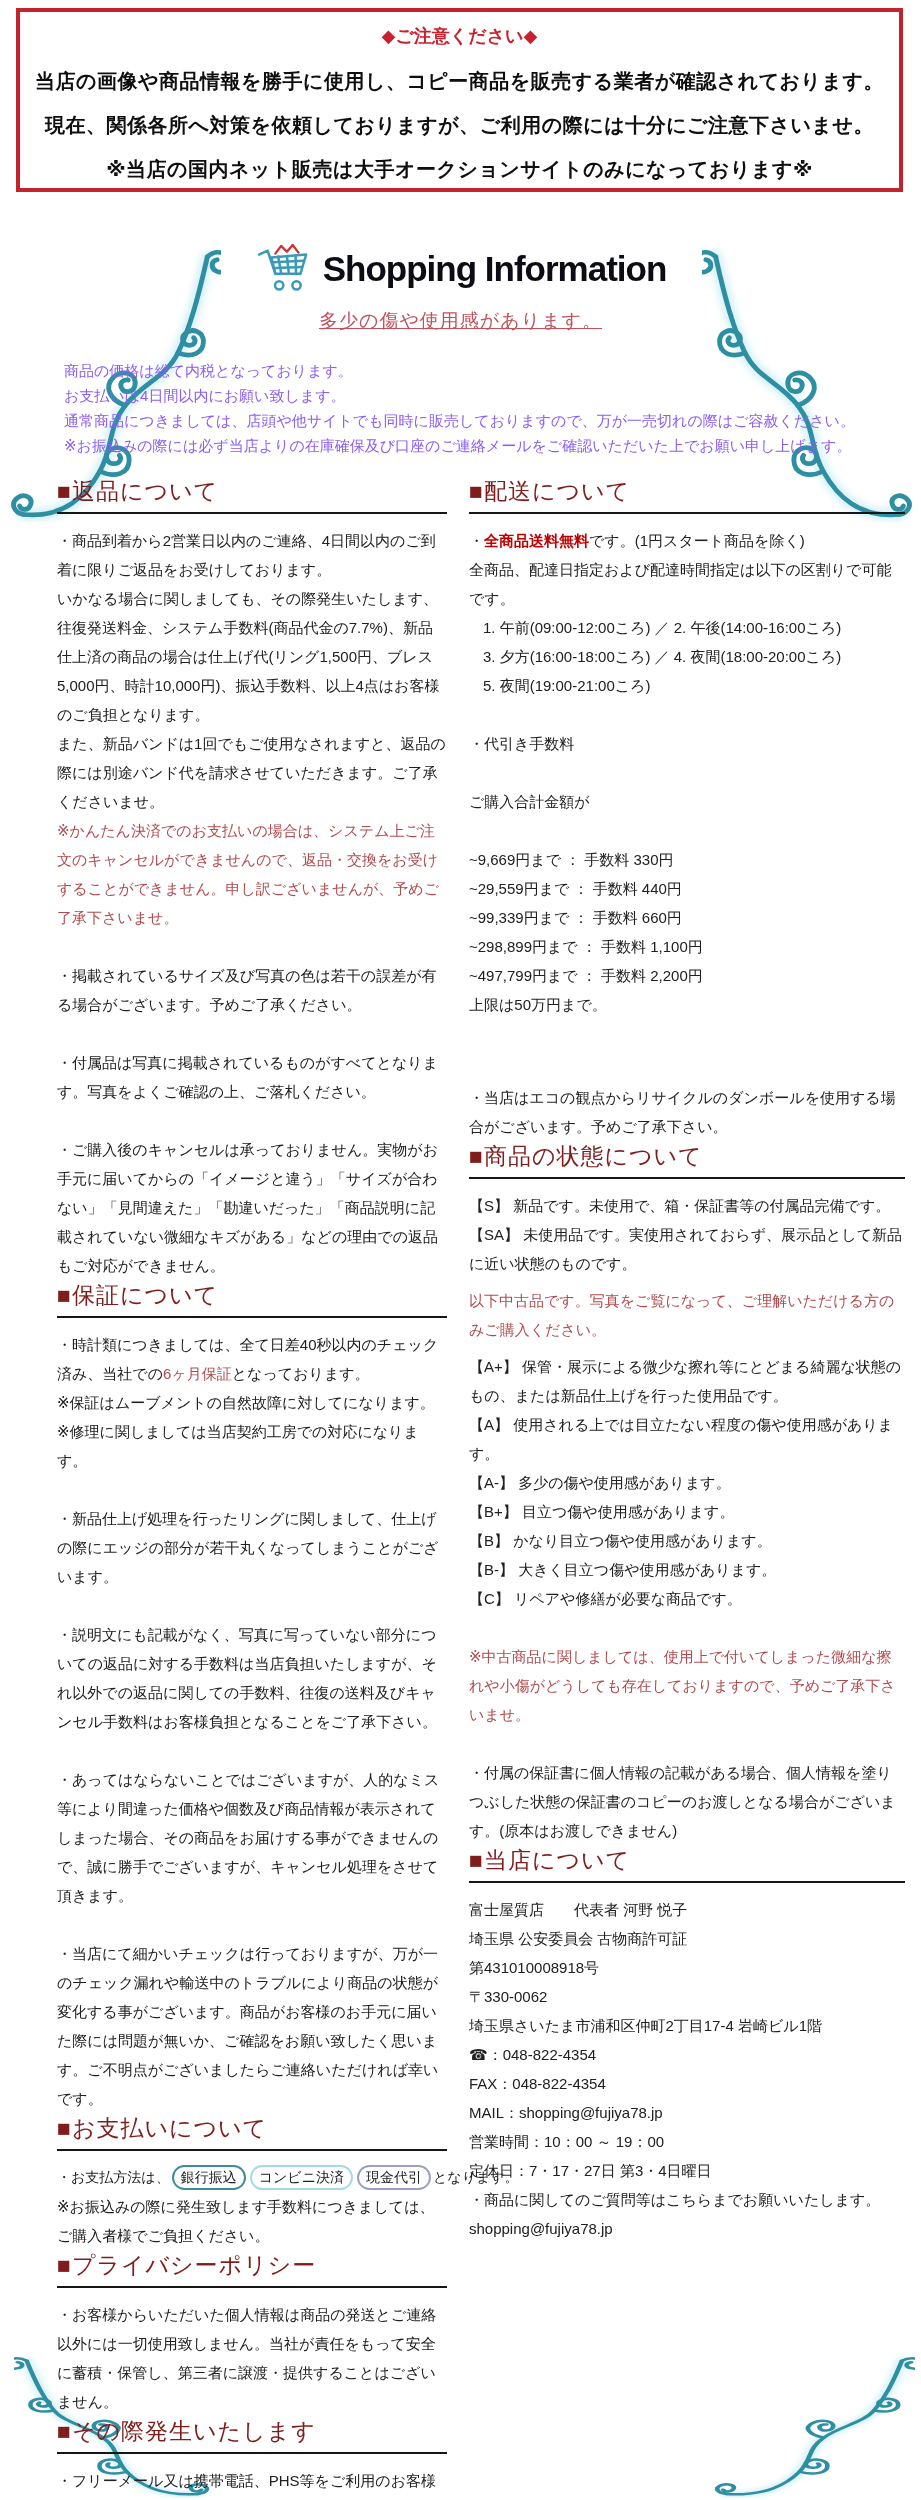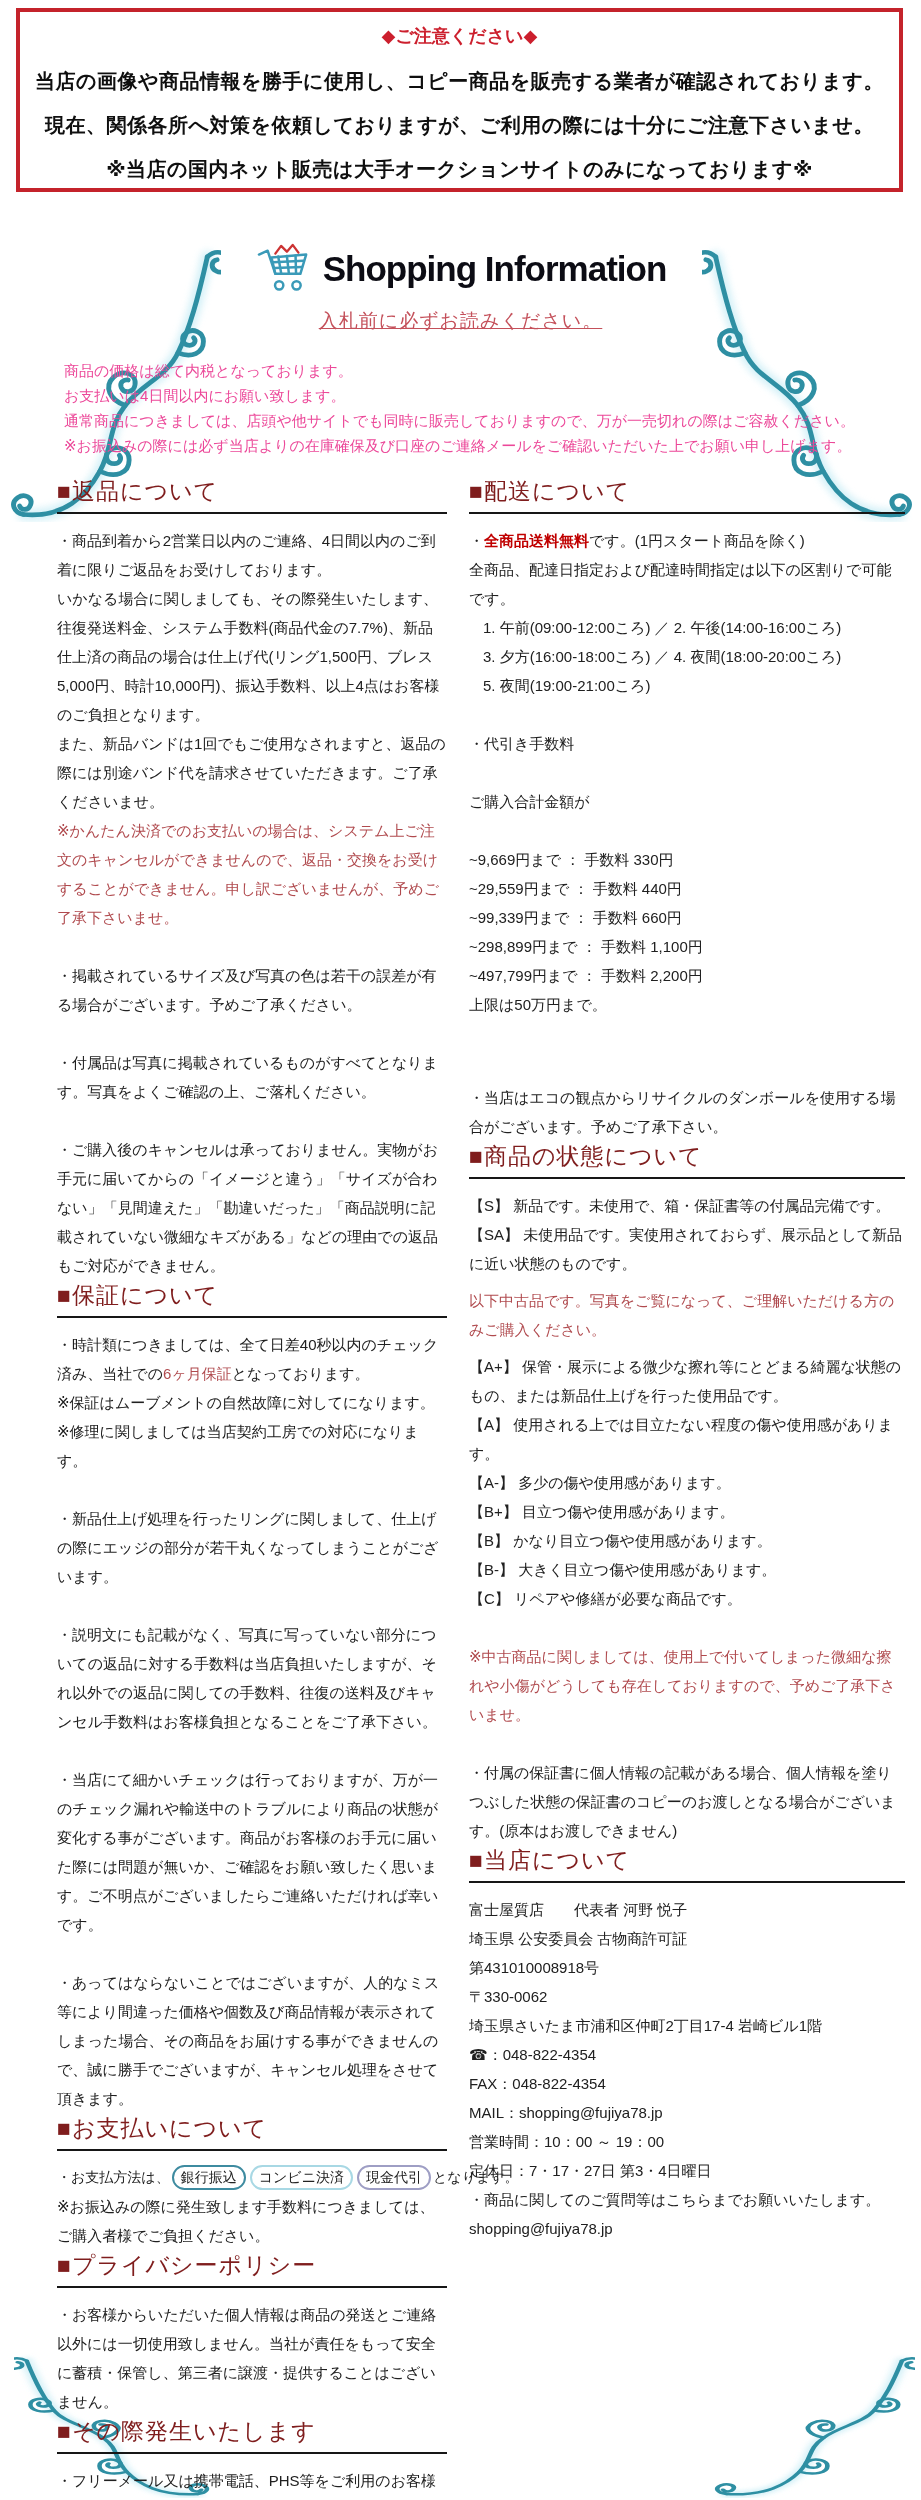--- a/index.html
+++ b/index.html
@@ -18,21 +18,21 @@
   .notice-title{font-size:18px;font-weight:bold;color:#cc1f2d;margin:0 0 20px 0;}
   .notice-line{font-size:20px;font-weight:bold;color:#0f0f0f;margin:8px 0 17px 0;letter-spacing:0.5px;}
   
   .header{position:absolute;left:0;right:0;top:243px;text-align:center;}
   .header-row{display:inline-flex;align-items:center;gap:10px;text-align:center;}
   .site-title{font-size:35px;font-weight:800;color:#0c0c14;letter-spacing:-1px;}
   .header-sub{display:inline-block;font-size:19px;color:#c4505a;margin-top:9px;
     text-decoration:underline;letter-spacing:1px;}
   
   .intro{position:absolute;left:64px;top:358px;width:806px;}
-  .intro p{margin:0;font-size:15px;line-height:25px;color:#ec4899;}
+  .intro p{margin:0;font-size:15px;line-height:25px;color:#8b5cf6;}
   
   .cols{position:absolute;left:57px;top:476px;width:848px;display:flex;gap:22px;}
   .col-left{width:390px;}
   .col-right{width:436px;}
   h2.sec{
     font-size:23px;font-weight:normal;color:#7f1d1d;margin:0 0 12px 0;
     border-bottom:2px solid #161616;padding:0 0 5px 0;letter-spacing:1px;
   }
   .p{margin:0;font-size:15px;line-height:29px;color:#202020;}
   .gap{margin-top:29px;}
@@ -114,21 +114,21 @@
         <path d="M24 14 L27 31 M33 13.5 L35 31 M42 13 L42.5 31.5"></path>
         <path d="M19 20 L50 18.5 M20.5 26 L48.5 25"></path>
         <circle cx="25" cy="44" r="4.3"></circle>
         <circle cx="43" cy="44" r="4.3"></circle>
       </g>
       <path d="M21 11 L27 3 L33 9 L39 2 L45 10" fill="none" stroke="#cc3333" stroke-width="2.4" stroke-linecap="round" stroke-linejoin="round"></path>
     </svg>
     <span class="site-title">Shopping Information</span>
   </div>
   <br>
-  <span class="header-sub">入札前に必ずお読みください。</span>
+  <span class="header-sub">多少の傷や使用感があります。</span>
 </div>
 
 <div class="intro">
   <p>商品の価格は総て内税となっております。</p>
   <p>お支払いは4日間以内にお願い致します。</p>
   <p>通常商品につきましては、店頭や他サイトでも同時に販売しておりますので、万が一売切れの際はご容赦ください。</p>
   <p class="red">※お振込みの際には必ず当店よりの在庫確保及び口座のご連絡メールをご確認いただいた上でお願い申し上げます。</p>
 </div>
 
 <div class="cols">
@@ -146,22 +146,22 @@
       <p class="p gap">・ご購入後のキャンセルは承っておりません。実物がお手元に届いてからの「イメージと違う」「サイズが合わない」「見間違えた」「勘違いだった」「商品説明に記載されていない微細なキズがある」などの理由での返品もご対応ができません。</p>
     </section>
 
     <section>
       <h2 class="sec mt-sm">■保証について</h2>
       <p class="p"><span>・時計類につきましては、全て日差40秒以内のチェック済み、当社での</span><span class="red">6ヶ月保証</span><span>となっております。</span></p>
       <p class="p">※保証はムーブメントの自然故障に対してになります。</p>
       <p class="p">※修理に関しましては当店契約工房での対応になります。</p>
       <p class="p gap">・新品仕上げ処理を行ったリングに関しまして、仕上げの際にエッジの部分が若干丸くなってしまうことがございます。</p>
       <p class="p gap">・説明文にも記載がなく、写真に写っていない部分についての返品に対する手数料は当店負担いたしますが、それ以外での返品に関しての手数料、往復の送料及びキャンセル手数料はお客様負担となることをご了承下さい。</p>
+      <p class="p gap">・あってはならないことではございますが、人的なミス等により間違った価格や個数及び商品情報が表示されてしまった場合、その商品をお届けする事ができませんので、誠に勝手でございますが、キャンセル処理をさせて頂きます。</p>
       <p class="p gap">・当店にて細かいチェックは行っておりますが、万が一のチェック漏れや輸送中のトラブルにより商品の状態が変化する事がございます。商品がお客様のお手元に届いた際には問題が無いか、ご確認をお願い致したく思います。ご不明点がございましたらご連絡いただければ幸いです。</p>
-      <p class="p gap">・あってはならないことではございますが、人的なミス等により間違った価格や個数及び商品情報が表示されてしまった場合、その商品をお届けする事ができませんので、誠に勝手でございますが、キャンセル処理をさせて頂きます。</p>
     </section>
 
     <section>
       <h2 class="sec mt-lg">■お支払いについて</h2>
       <p class="p pay-line"><span>・お支払方法は、</span><span class="pill pill-bank">銀行振込</span><span class="pill pill-conbini">コンビニ決済</span><span class="pill pill-cod">現金代引</span><span>となります。</span></p>
       <p class="p">※お振込みの際に発生致します手数料につきましては、ご購入者様でご負担ください。</p>
     </section>
 
     <section>
       <h2 class="sec mt-lg">■プライバシーポリシー</h2>

